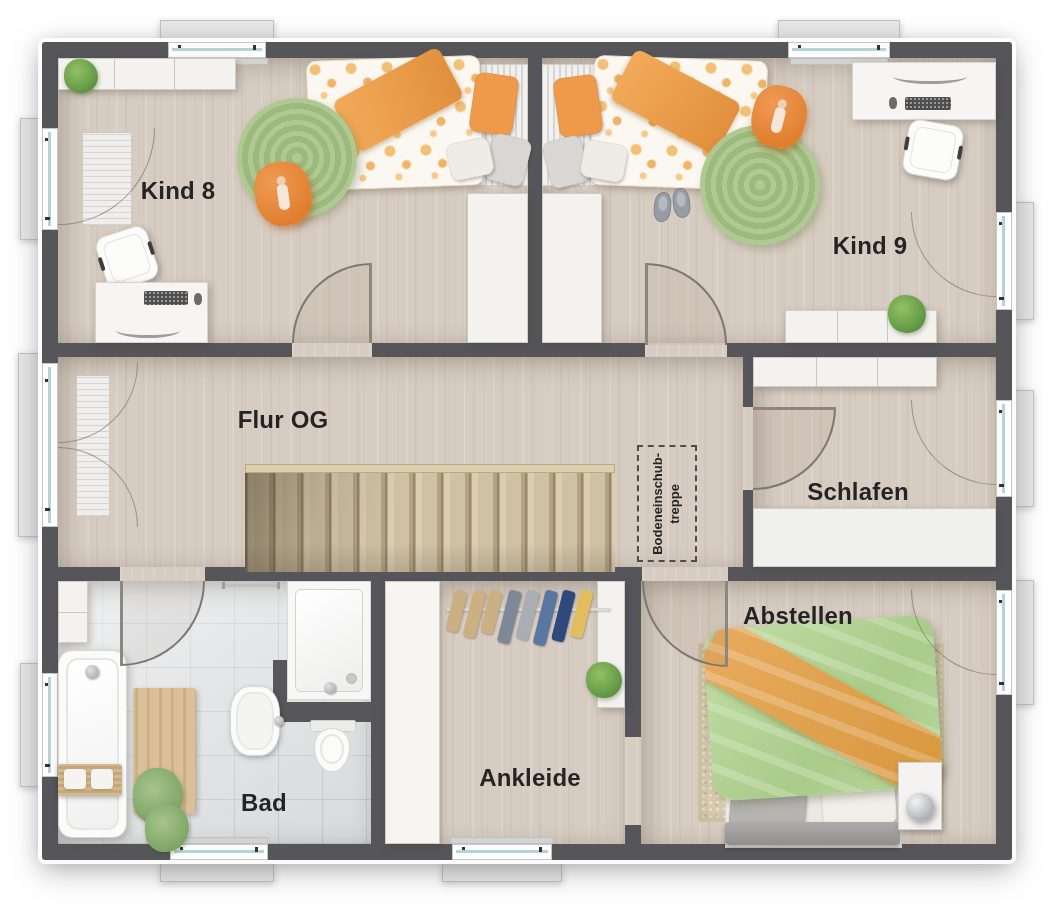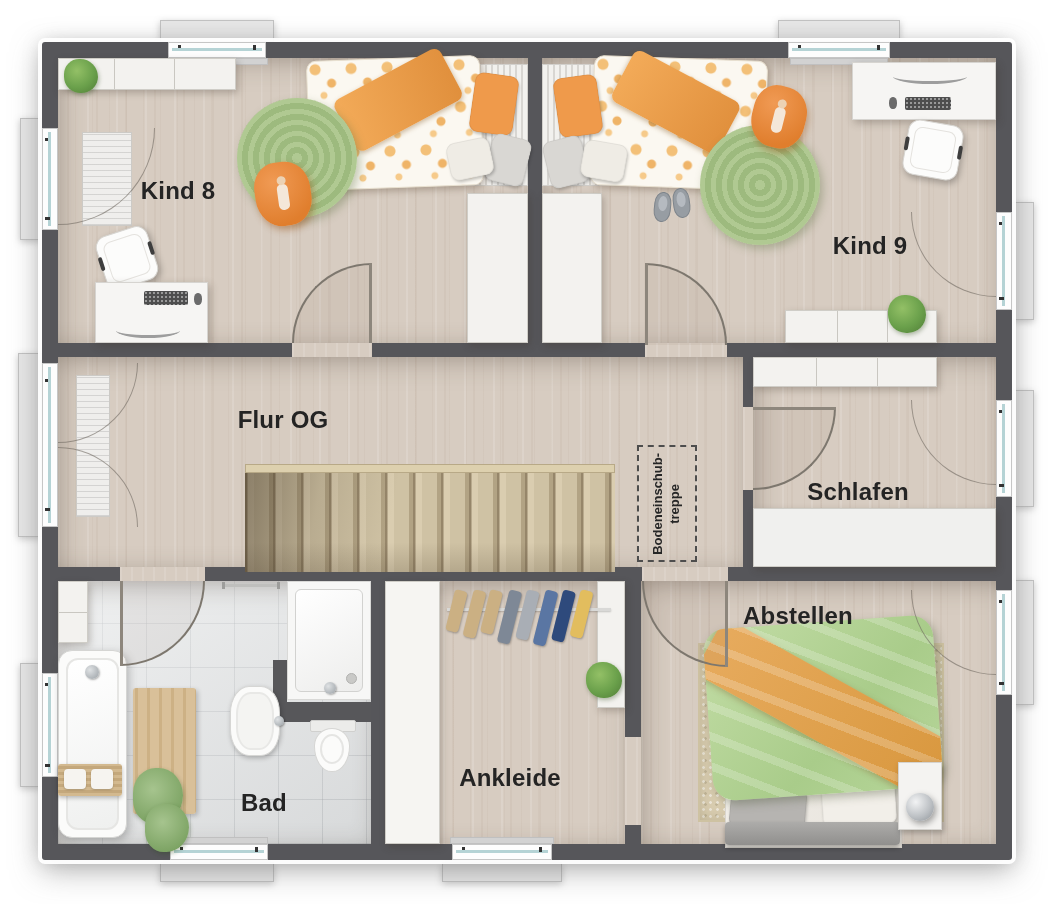--- a/index.html
+++ b/index.html
@@ -355,17 +355,17 @@
     <div class="arc wsw tr" style="left:16px;top:405px;width:80px;height:80px"></div>
     <div class="arc wsw bl" style="left:869px;top:170px;width:85px;height:85px"></div>
     <div class="arc wsw bl" style="left:869px;top:358px;width:85px;height:85px"></div>
     <div class="arc wsw bl" style="left:869px;top:548px;width:85px;height:85px"></div>
 
     <div class="room-label" style="left:136px;top:149px">Kind 8</div>
     <div class="room-label" style="left:828px;top:204px">Kind 9</div>
     <div class="room-label" style="left:241px;top:378px">Flur OG</div>
     <div class="room-label" style="left:816px;top:450px">Schlafen</div>
     <div class="room-label" style="left:756px;top:574px">Abstellen</div>
-    <div class="room-label" style="left:468px;top:736px">Ankleide</div>
+    <div class="room-label" style="left:488px;top:736px">Ankleide</div>
     <div class="room-label" style="left:222px;top:761px">Bad</div>
 
   </div>
 </div>
 
 </body></html>

